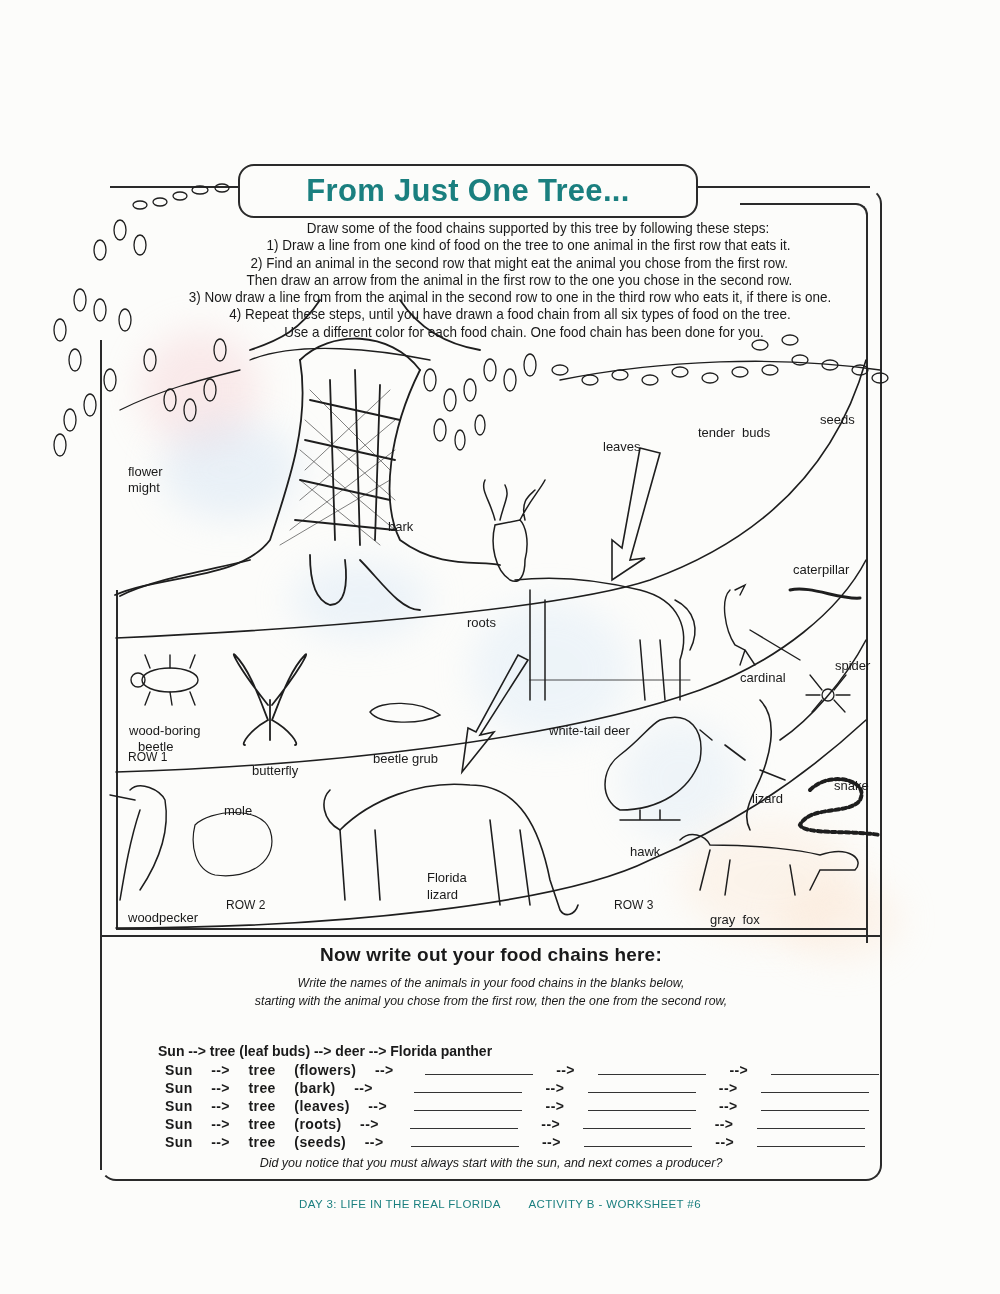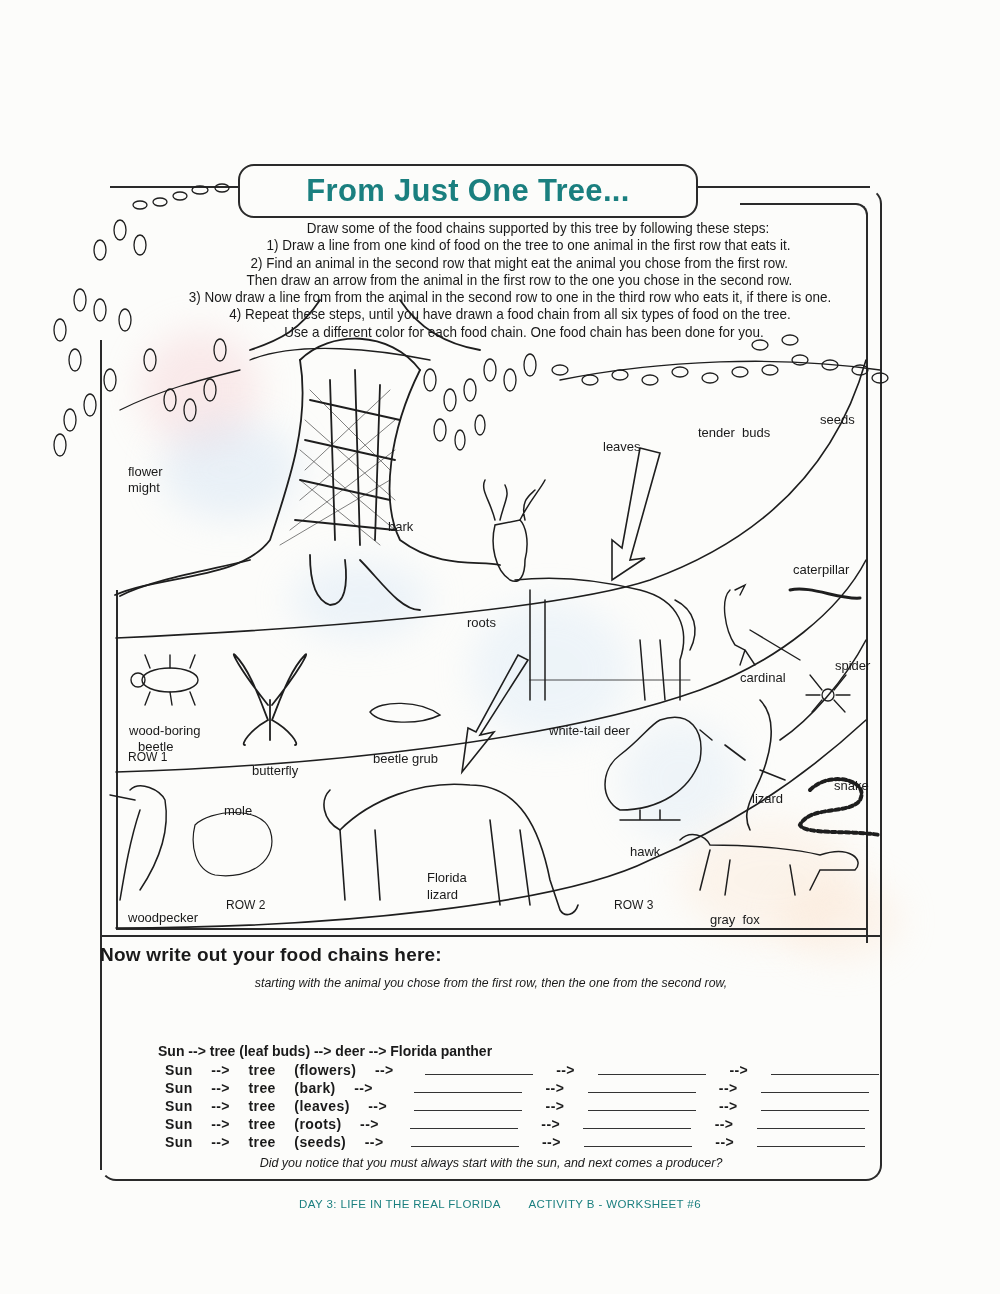--- a/index.html
+++ b/index.html
@@ -18,21 +18,21 @@
   .title-text { color:#1a7f7f; font-weight:bold; font-size:31px; letter-spacing:0.3px; }
 
   .instructions { left:150px; top:220px; width:720px; text-align:center; font-size:14.5px; line-height:17.3px; transform:scaleX(0.93); transform-origin:center top; }
   .instructions div { white-space:nowrap; }
 
   .lbl { font-size:13px; white-space:nowrap;margin-top:12px; }
   .row-lbl { font-size:12px; white-space:nowrap; }
 
   svg.art { position:absolute; left:0; top:0; }
 
-  .chains-heading { left:100px; top:944px; width:782px; text-align:left; font-weight:bold; font-size:19px; letter-spacing:0.2px; }
+  .chains-heading { left:100px; top:944px; width:782px; text-align:center; font-weight:bold; font-size:19px; letter-spacing:0.2px; }
   .chains-desc { left:100px; top:975px; width:782px; text-align:center; font-style:italic; font-size:12.3px; line-height:17.5px; }
   .chain-row { position:absolute; font-size:14px; font-weight:bold; white-space:nowrap; letter-spacing:0.4px; word-spacing:5px; }
   .chain-example { left:158px; top:1043px; word-spacing:0; letter-spacing:0; }
   .blank { display:inline-block; border-bottom:1.5px solid #333; height:12px; vertical-align:baseline; }
   .chains-note { left:100px; top:1156px; width:782px; text-align:center; font-style:italic; font-size:12.5px; }
 
   .footer { left:100px; top:1198px; width:800px; text-align:center; color:#1a7f7f; font-size:11.5px; letter-spacing:0.4px; }
   .footer span { margin:0 12px; }
 
   .wash { position:absolute; border-radius:50%; filter:blur(18px); opacity:0.35; }
@@ -246,20 +246,21 @@
 <div class="abs lbl" style="left:752px;top:779px;">lizard</div>
 <div class="abs lbl" style="left:834px;top:766px;">snake</div>
 <div class="abs lbl" style="left:710px;top:900px;white-space:pre;">gray  fox</div>
 
 <div class="abs row-lbl" style="left:128px;top:750px;">ROW 1</div>
 <div class="abs row-lbl" style="left:226px;top:898px;">ROW 2</div>
 <div class="abs row-lbl" style="left:614px;top:898px;">ROW 3</div>
 
 <div class="abs chains-heading">Now write out your food chains here:</div>
 <div class="abs chains-desc">
+  <div>Write the names of the animals in your food chains in the blanks below,</div>
   <div>starting with the animal you chose from the first row, then the one from the second row,</div>
 </div>
 
 <div class="chain-row chain-example">Sun --&gt; tree (leaf buds) --&gt; deer --&gt; Florida panther</div>
 
 <div class="chain-row" style="left:165px;top:1062px;">
   <span style="white-space:pre">Sun  --&gt;  tree  (flowers)  --&gt;</span>
   <span class="blank" style="width:108px;margin-left:22px"></span>
   <span style="margin:0 14px">--&gt;</span>
   <span class="blank" style="width:108px"></span>

